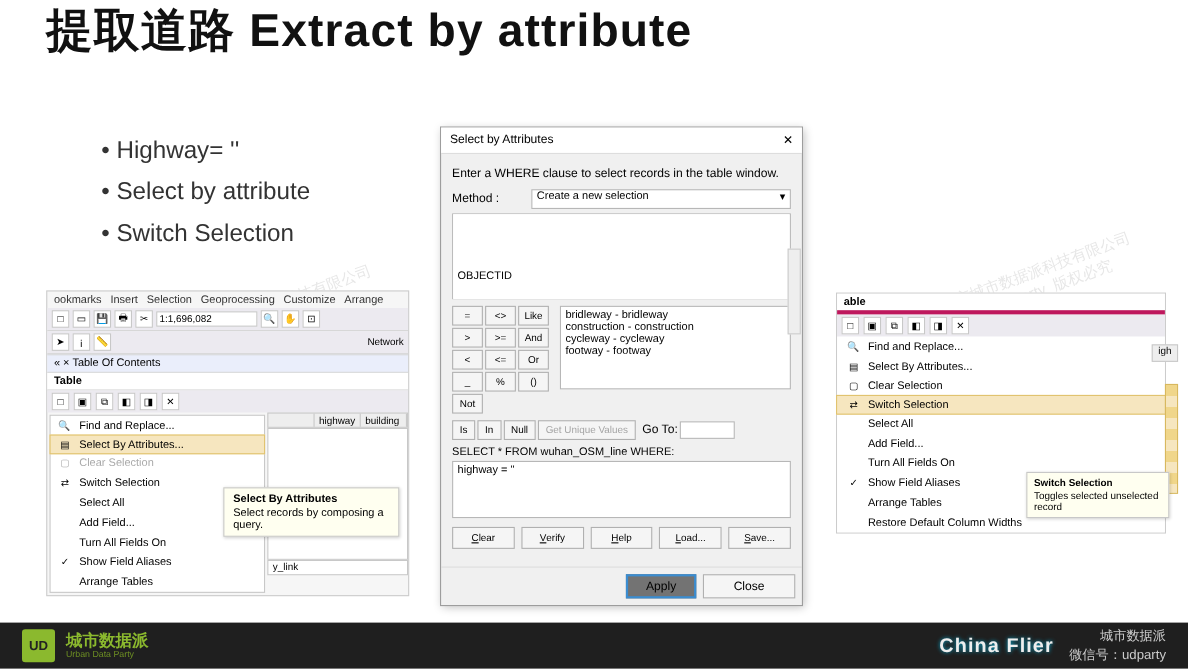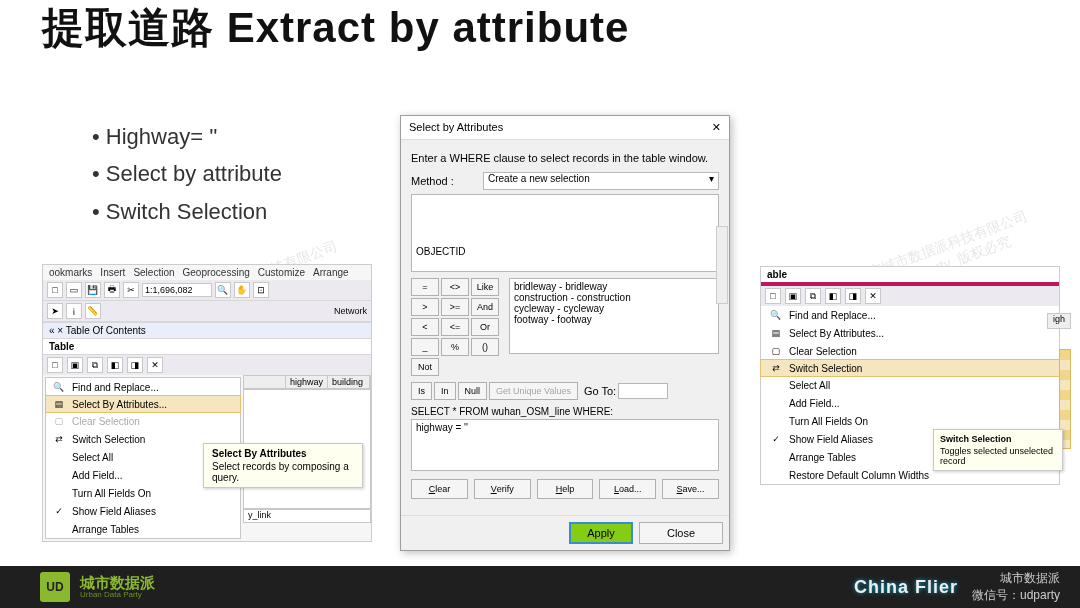--- a/index.html
+++ b/index.html
@@ -7,21 +7,21 @@
   .slide-title { position:absolute; left:42px; top:0; font-size:42px; font-weight:900; color:#111; letter-spacing:1px; }
   .bullets { position:absolute; left:52px; top:96px; font-size:22px; color:#333; line-height:1.7; }
   .bullets li { list-style:none; }
   .bullets li::before { content:"• "; }
 
   
   .panel1 { position:absolute; left:42px; top:264px; width:330px; border:1px solid #ccc; background:#f6f6f6; font-size:10px; }
   .menubar { display:flex; gap:8px; padding:2px 6px; color:#333; }
   .tbar { display:flex; gap:3px; padding:2px 4px; background:#eceaf0; border-bottom:1px solid #d7d7d7; align-items:center; }
   .tbtn { width:16px; height:16px; border:1px solid #c8c8c8; background:#fff; display:inline-flex; align-items:center; justify-content:center; font-size:9px; }
-  .scaleinput { width:70px; height:14px; font-size:9px; border:1px solid #c8c8c8; background:#fff; padding:0 2px; }
+  .scaleinput { width:92px; height:14px; font-size:9px; border:1px solid #c8c8c8; background:#fff; padding:0 2px; }
   .toc-hdr { padding:2px 6px; background:#eaeefb; border-top:1px solid #d7d7d7; border-bottom:1px solid #d7d7d7; }
   .table-head { padding:2px 6px; background:#fff; border-bottom:1px solid #d7d7d7; font-weight:bold; }
   .tabmenu { background:#fff; border:1px solid #c8c8c8; margin:2px; }
   .tabmenu .mi { display:flex; align-items:center; gap:6px; padding:2px 6px; height:18px; }
   .tabmenu .mi .ic { width:14px; text-align:center; font-size:9px; }
   .tabmenu .mi.disabled { color:#aaa; }
   .tabmenu .mi.hover { background:#f6e6bf; border:1px solid #e1c36f; margin:-1px; }
   .tooltip { position:absolute; background:#fffff0; border:1px solid #c8c8c8; padding:4px 8px; box-shadow:1px 1px 3px rgba(0,0,0,.2); font-size:10px; width:160px; }
   .tooltip .tt-title { font-weight:bold; margin-bottom:2px; }
   .col-head { display:flex; background:#eee; border:1px solid #c8c8c8; font-size:9px; }
@@ -43,39 +43,39 @@
   .op-grid .opb, .btns .btn, .btn2 { border:1px solid #b0b0b0; background:#f5f5f5; font-size:9px; display:flex; align-items:center; justify-content:center; }
   .valuelist { flex:1; height:76px; border:1px solid #b7b7b7; background:#fff; padding:2px 4px; font-size:10px; overflow:auto; }
   .rowbtns { display:flex; gap:2px; align-items:center; }
   .btn2 { height:18px; padding:0 6px; }
   .goto { width:50px; height:16px; border:1px solid #b7b7b7; background:#fff; }
   .sqlline { margin:6px 0 2px; font-size:10px; }
   .expr { height:52px; border:1px solid #b7b7b7; background:#fff; padding:2px 4px; font-size:10px; }
   .btns { display:flex; gap:6px; margin:8px 0; }
   .btns .btn { height:20px; flex:1; }
   .dlg-footer { display:flex; gap:6px; justify-content:flex-end; border-top:1px solid #ddd; padding:6px; }
-  .btn-apply { width:64px; height:22px; border:2px solid #3a8cd0; background:#84cc16; font-size:11px; }
+  .btn-apply { width:64px; height:22px; border:2px solid #3a8cd0; background:#737373; font-size:11px; }
   .btn-close { width:84px; height:22px; border:1px solid #b0b0b0; background:#f5f5f5; font-size:11px; }
   .disabled-btn { color:#a5a5a5; }
 
   
   .panel3 { position:absolute; left:760px; top:266px; width:300px; border:1px solid #ccc; background:#f6f6f6; font-size:10px; }
   .panel3 .hdr { padding:2px 6px; background:#fff; font-weight:bold; border-bottom:4px solid #be185d; }
   .panel3 .menu2 { background:#fff; }
   .panel3 .mi2 { display:flex; align-items:center; gap:6px; padding:2px 8px; height:18px; }
   .panel3 .mi2 .ic { width:14px; text-align:center; font-size:9px; }
   .panel3 .mi2.hover { background:#f6e6bf; border:1px solid #e1c36f; margin:-1px; }
   .panel3 .side { position:absolute; right:-12px; top:82px; width:12px; height:100px; background:repeating-linear-gradient(#f0d68a,#f0d68a 10px,#f6e6bf 10px,#f6e6bf 20px); border:1px solid #d8b85e; }
   .tooltip2 { position:absolute; right:-4px; top:162px; width:130px; background:#fffff0; border:1px solid #c8c8c8; padding:4px 6px; font-size:9px; box-shadow:1px 1px 3px rgba(0,0,0,.2); }
   .tooltip2 .t { font-weight:bold; margin-bottom:2px; }
 
   
   .footer { position:absolute; left:0; bottom:0; width:100%; height:42px; background:#1f1f1f; display:flex; align-items:center; padding:0 20px; justify-content:space-between; }
   .brand { display:flex; align-items:center; gap:10px; }
-  .logo-box { width:30px; height:30px; background:#8bb92e; border-radius:3px; display:flex; align-items:center; justify-content:center; font-size:12px; font-weight:bold; color:#222;margin-left:20px; }
+  .logo-box { width:30px; height:30px; background:#8bb92e; border-radius:3px; display:flex; align-items:center; justify-content:center; font-size:12px; font-weight:bold; color:#222; }
   .brand-text { color:#8bb92e; font-weight:bold; font-size:15px; line-height:1; }
   .brand-sub { color:#6d8f23; font-size:8px; }
   .right-credit { color:#ccc; font-size:12px; text-align:right; }
   .cflier { color:#eee; font-weight:bold; font-size:18px; letter-spacing:1px; text-shadow:0 0 4px #08a3c8; }
 
   .wm { position:absolute; color:#bbb; opacity:.35; font-size:14px; transform:rotate(-20deg); pointer-events:none; white-space:pre; }
 
   .scrollind { position:absolute; right:1px; width:12px; background:#eee; border:1px solid #ccc; }
 </style>
 </head>

